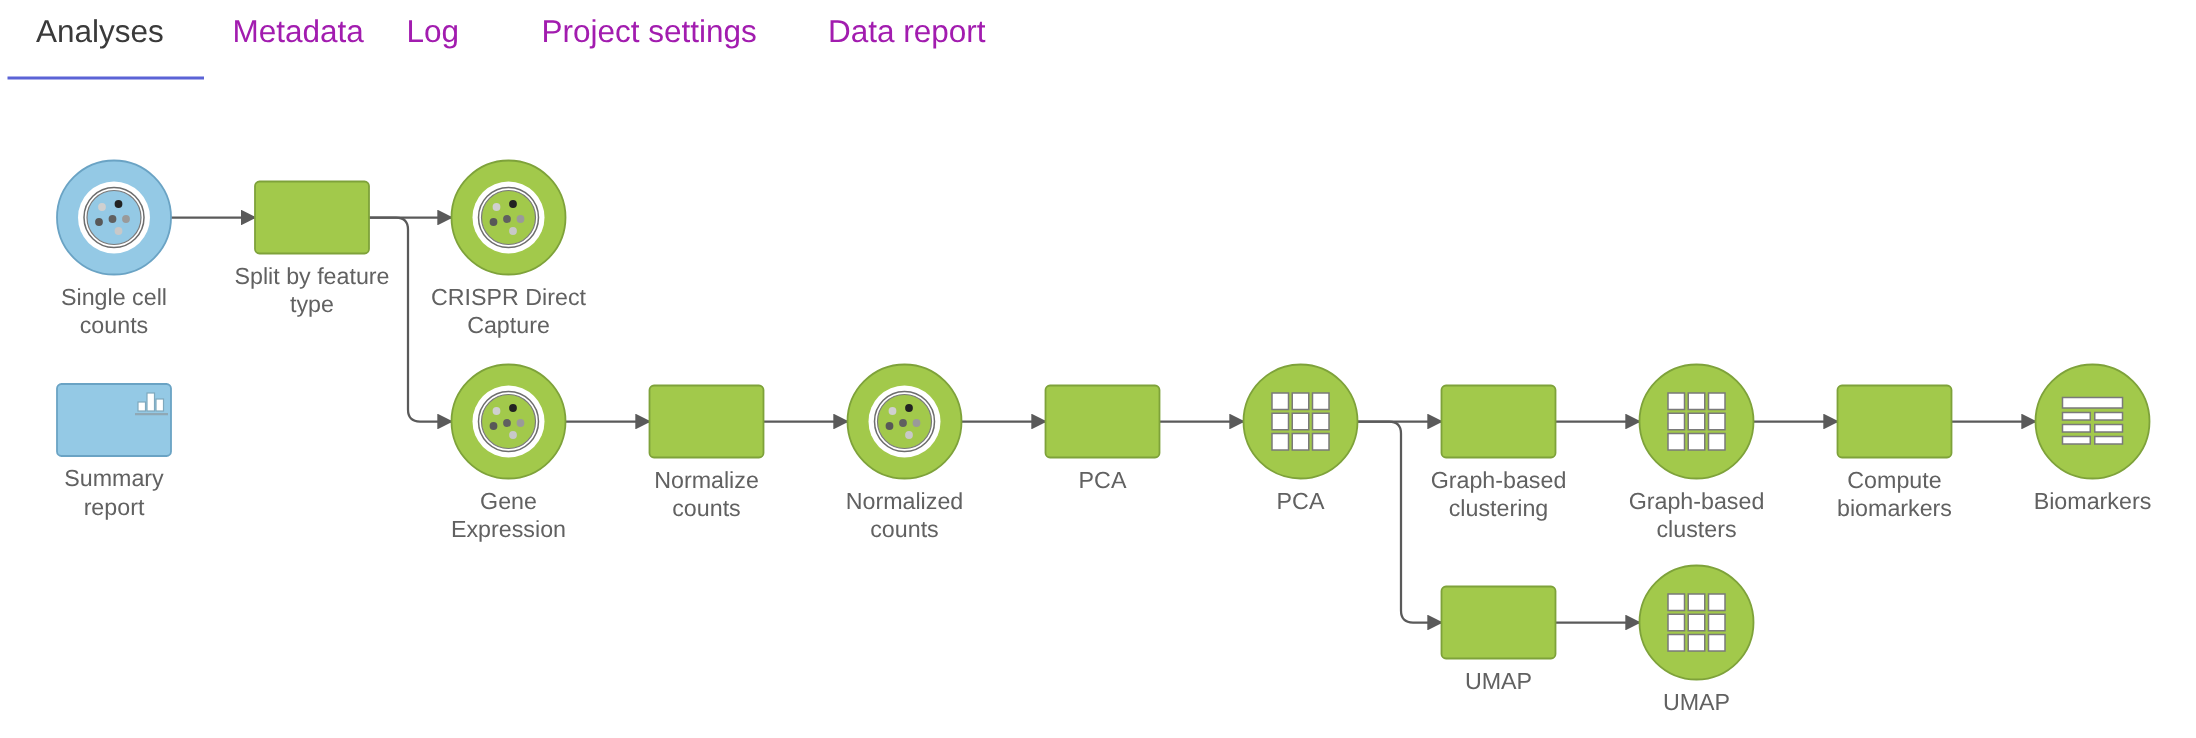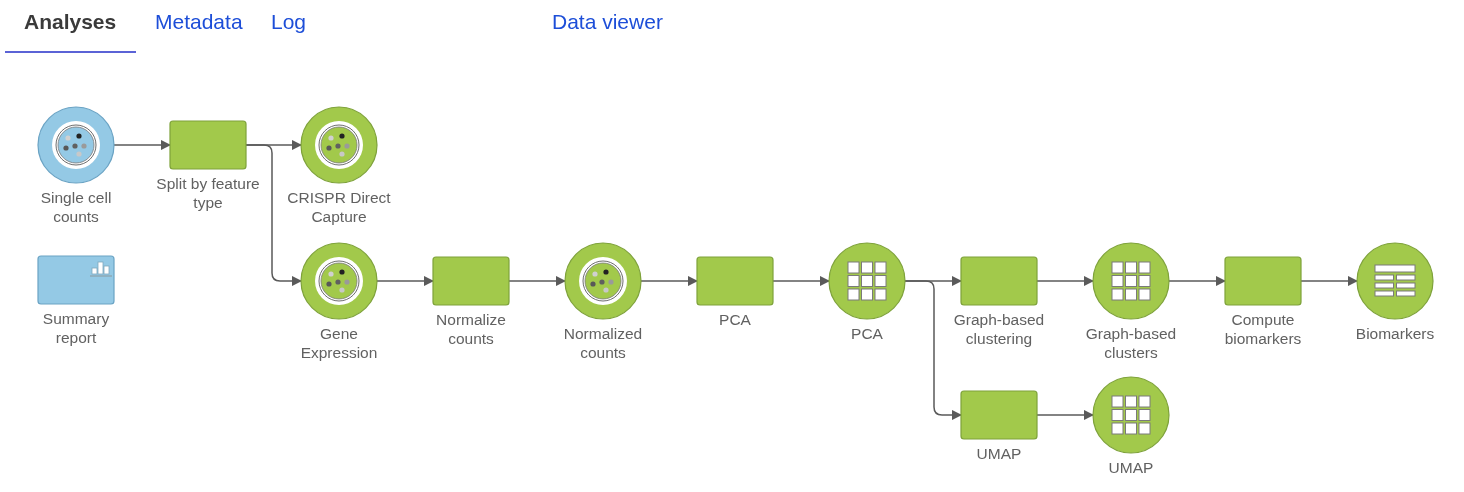--- a/index.html
+++ b/index.html
@@ -1,32 +1,33 @@
 <!DOCTYPE html>
 <html><head>
 <meta charset="utf-8">
 <style>
   html, body { margin: 0; padding: 0; background: #ffffff; }
   body { width: 1464px; height: 492px; position: relative; overflow: hidden;
          font-family: "Liberation Sans", "DejaVu Sans", sans-serif; }
   .tabs { position: absolute; left: 0; top: 0; height: 56px; width: 1464px; }
-  .tab { position: absolute; top: 10px; font-size: 21px; color: #1d4ed8; cursor: pointer; white-space: nowrap; }
-  .tab.active { font-weight: bold; color: #3a3a3a; }
+  .tab { position: absolute; top: 10px; font-size: 21px; color: #a21caf; cursor: pointer; white-space: nowrap; }
+  .tab.active { font-weight: normal; color: #3a3a3a; }
   .tab-underline { position: absolute; left: 5px; top: 51px; width: 131px; height: 2px; background: #5b63d6; }
   svg.flow { position: absolute; left: 0; top: 0; }
   .node-label { font-size: 15.5px; fill: #616161; text-anchor: middle; }
 </style>
 </head>
 <body>
 
 <div class="tabs">
   <div class="tab active" style="left:24px">Analyses</div>
   <div class="tab" style="left:155px">Metadata</div>
   <div class="tab" style="left:271px">Log</div>
-  <div class="tab" style="left:552px">Data viewer</div>
+  <div class="tab" style="left:361px">Project settings</div>
+  <div class="tab" style="left:552px">Data report</div>
   <div class="tab-underline"></div>
 </div>
 
 <svg class="flow" id="flow" width="1464" height="492">
   <defs>
     <marker id="arrow" viewBox="0 0 10 10" refX="9" refY="5" markerWidth="7" markerHeight="7" orient="auto">
       <path d="M0,0 L10,5 L0,10 z" fill="#5a5a5a"></path>
     </marker>
   </defs>
   <g id="edges-layer">

